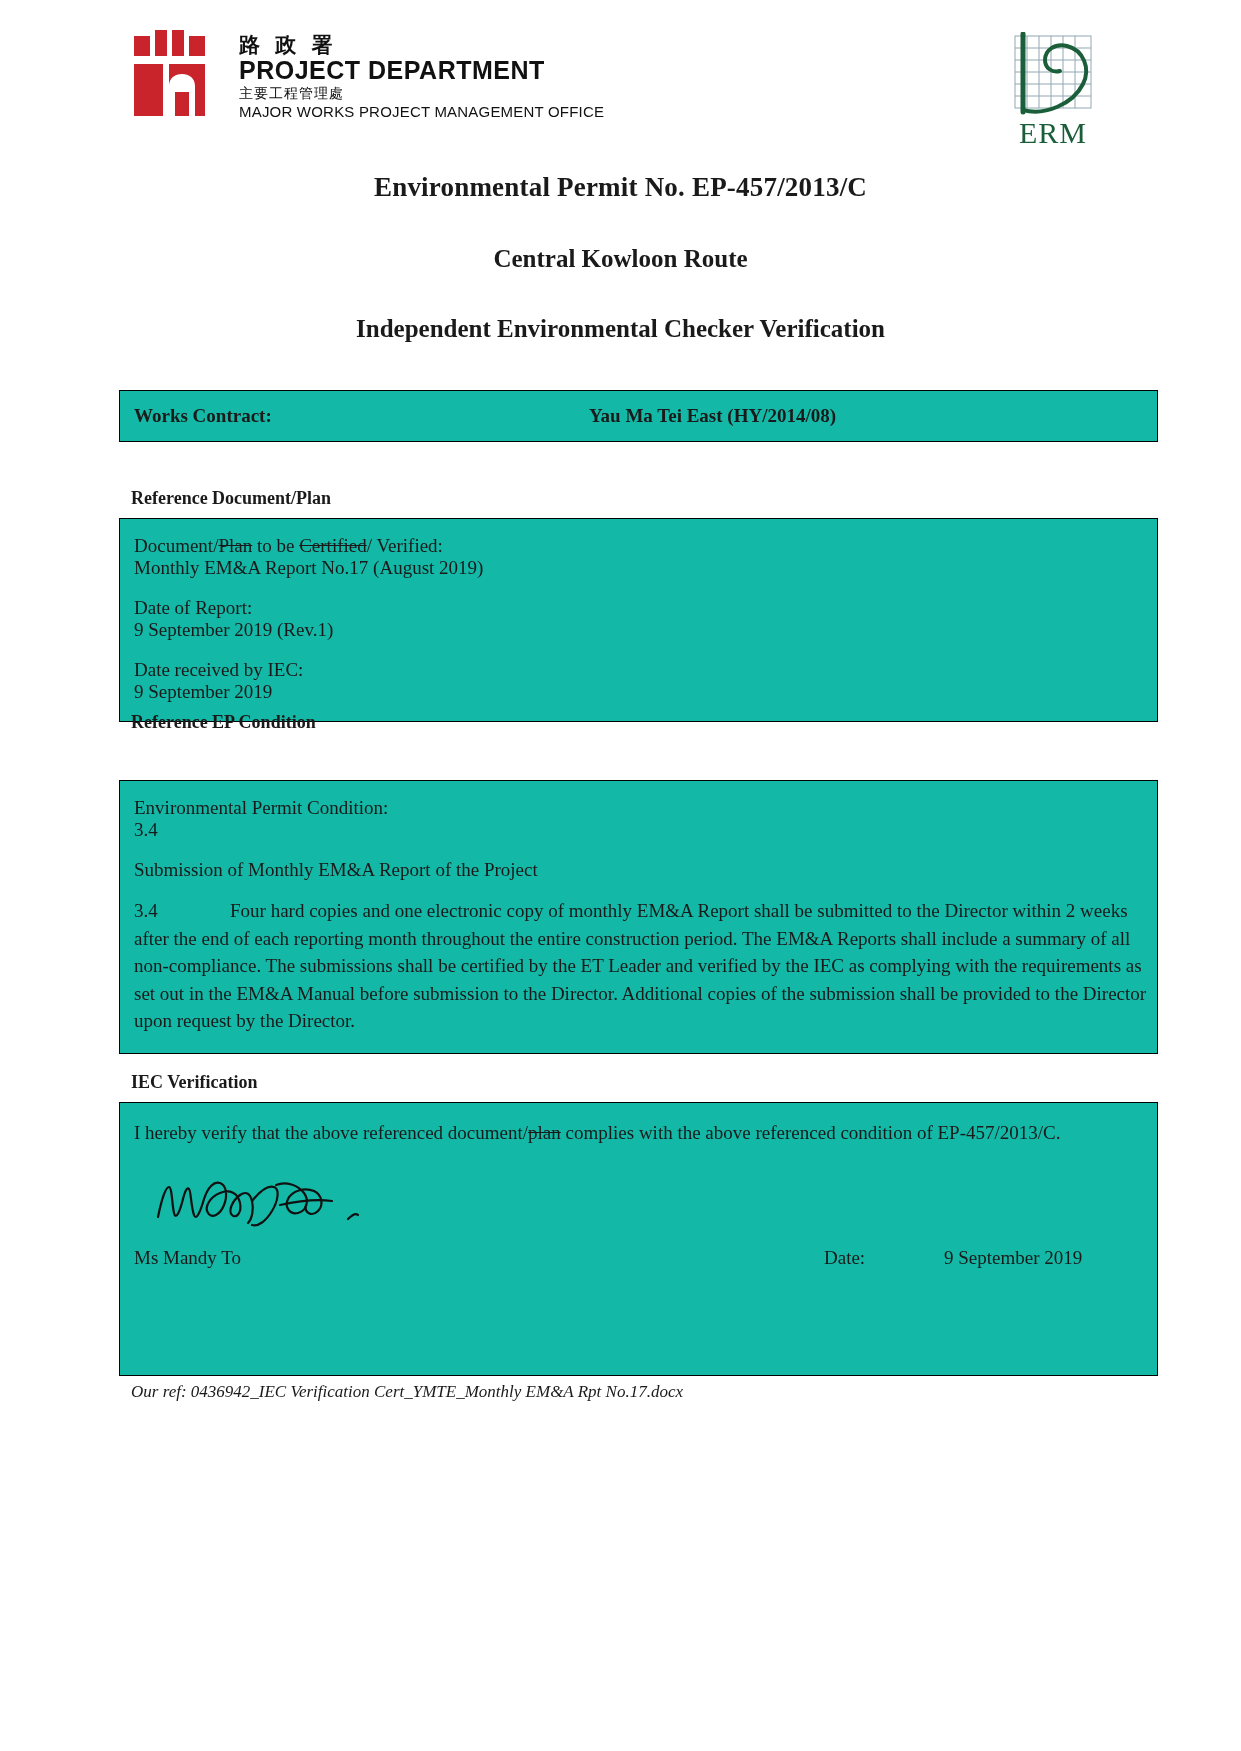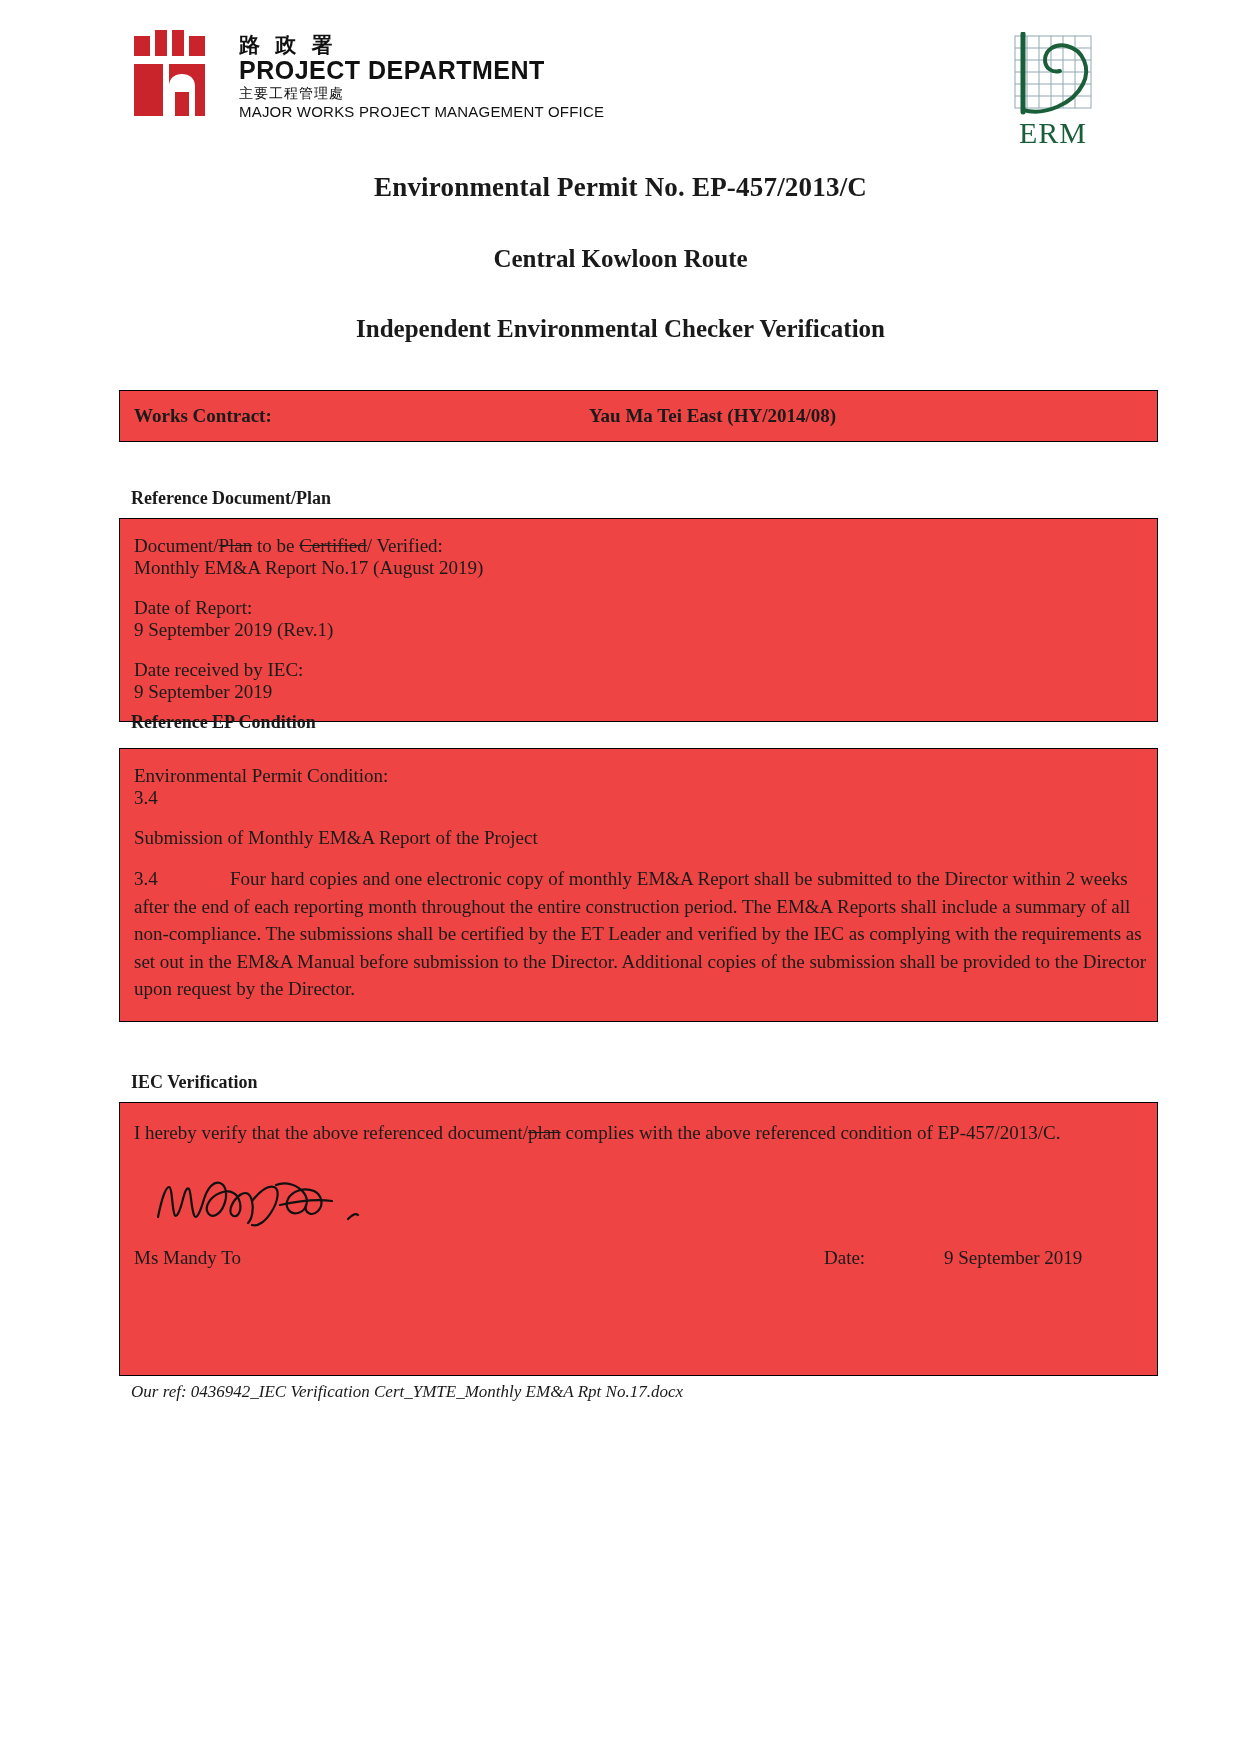--- a/index.html
+++ b/index.html
@@ -119,21 +119,21 @@
     font-weight: bold;
   }
 
   
   .box {
     position: absolute;
     left: 119px;
     width: 1039px;
     box-sizing: border-box;
     border: 1px solid #000;
-    background: #ef4444;
+    background: #14b8a6;
   }
   .section-label {
     position: absolute;
     left: 131px;
     font-size: 18px;
     font-weight: bold;
   }
 
   .row {
     display: flex;
@@ -168,21 +168,21 @@
     padding: 16px 14px 18px 14px;
   }
   #refdoc-box .row { margin-bottom: 18px; }
   #refdoc-box .row:last-child { margin-bottom: 0; }
 
   .strike { text-decoration: line-through; }
 
   
   #epcond-label { top: 712px; }
   #epcond-box {
-    top: 748px;
+    top: 780px;
     padding: 16px 8px 18px 14px;
   }
   #epcond-box .row { margin-bottom: 18px; }
   #epcond-box .sub {
     font-size: 19px;
     margin-bottom: 16px;
   }
   #epcond-box .para {
     font-size: 19px;
     line-height: 1.45;

